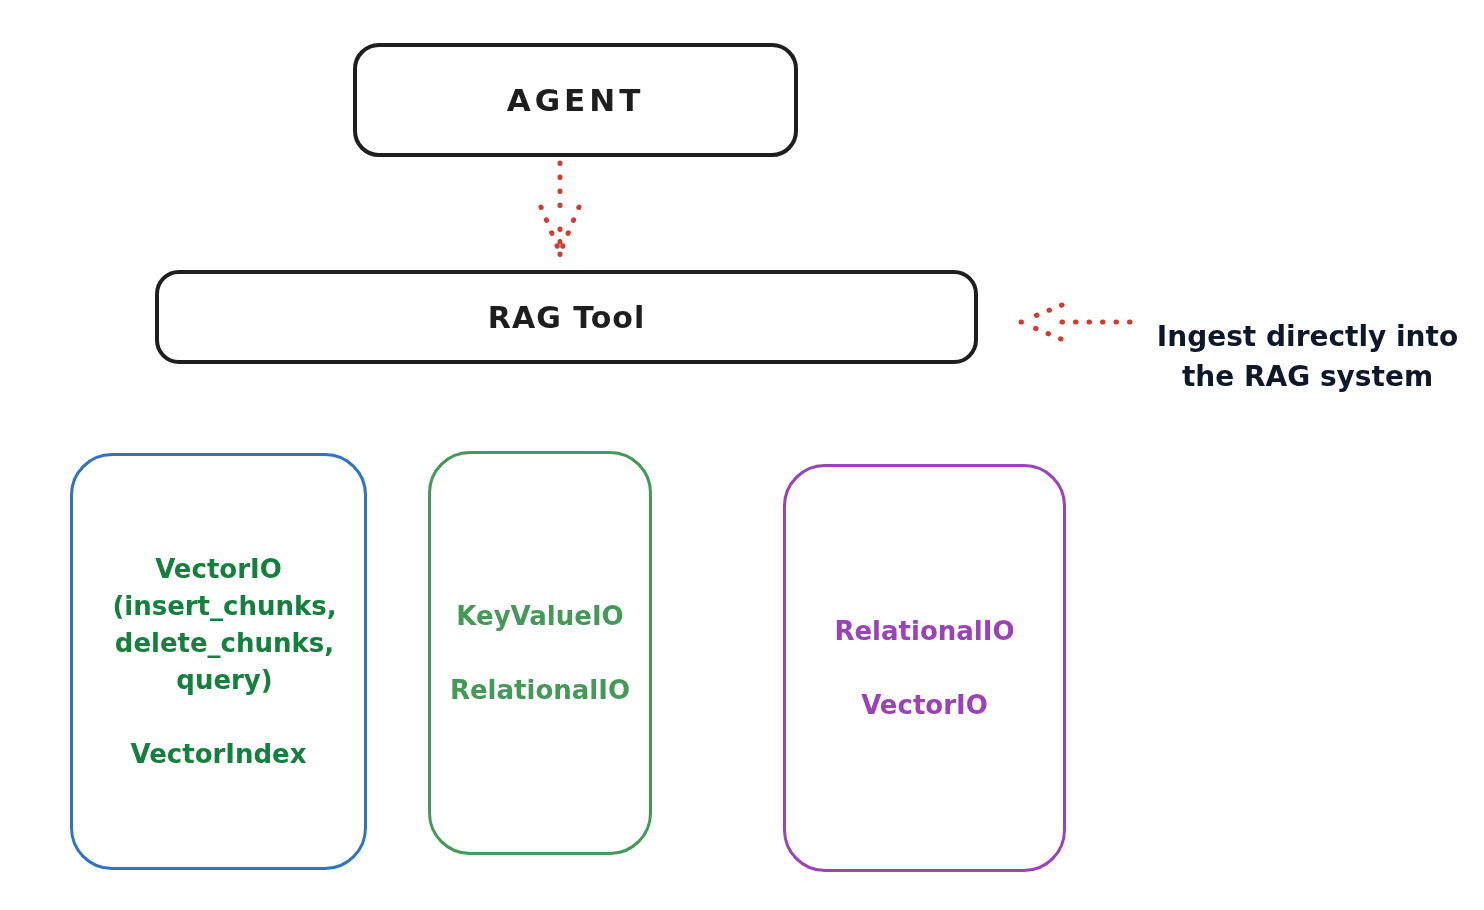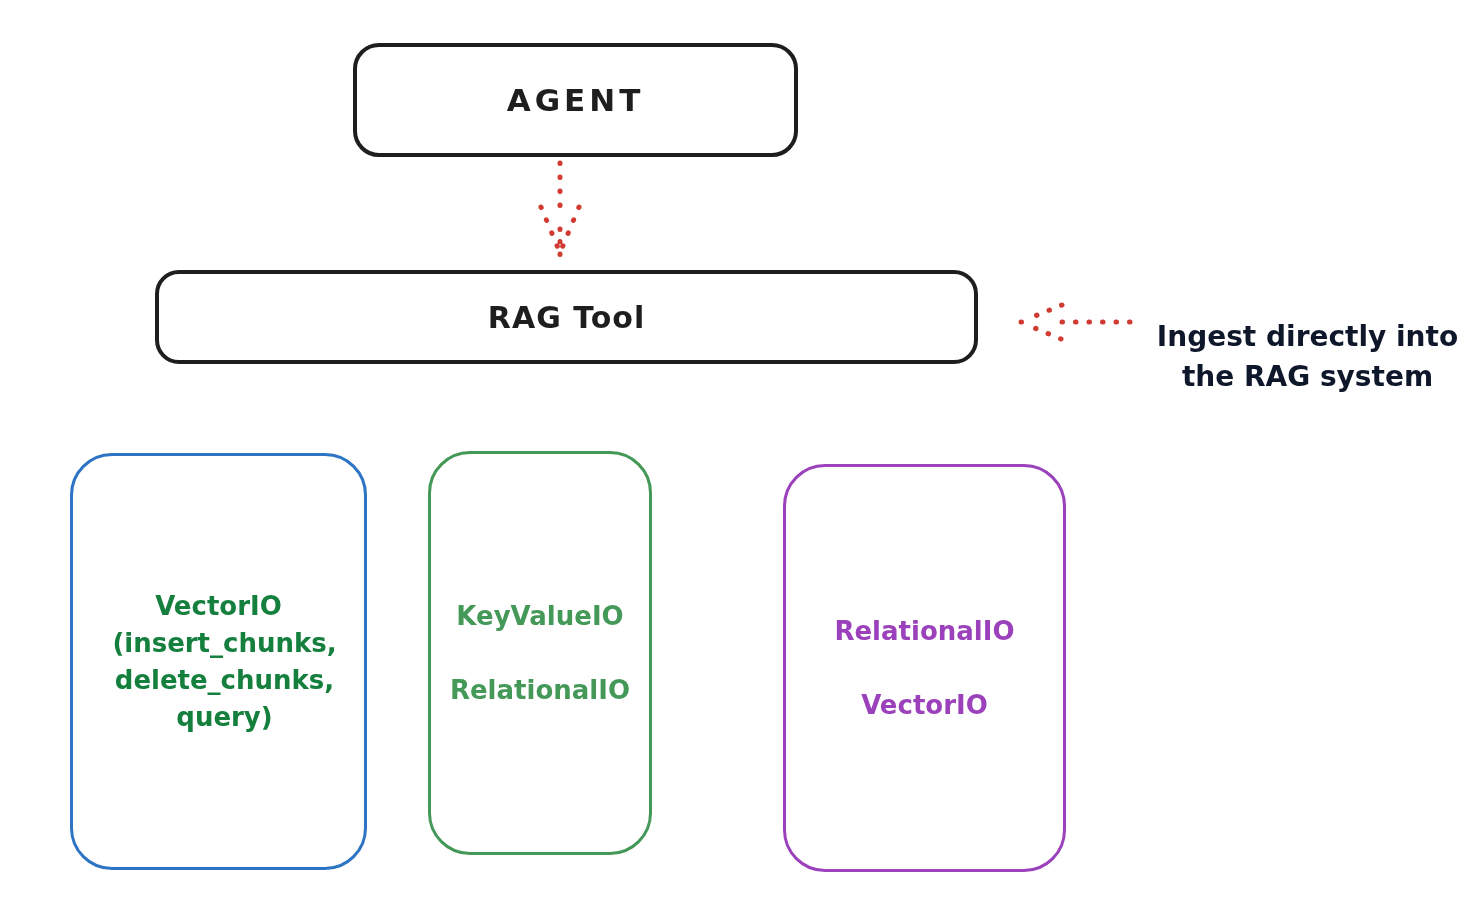--- a/index.html
+++ b/index.html
@@ -107,20 +107,21 @@
   <div class="annotation" style="color: #0f172a; margin-top: 35px;">
     <div>Ingest directly into</div>
     <div>the RAG system</div>
   </div>
 
   <div class="store-box" id="store-vector" style="border-color: rgb(46, 116, 196); color: #15803d;">
     <div>VectorIO</div>
     <div class="store-params">(insert_chunks,
 delete_chunks,
 query)</div>
+    <div class="store-index">VectorIndex</div>
   </div>
 
   <div class="store-box" id="store-keyvalue" style="border-color: rgb(68, 153, 88); color: rgb(68, 153, 88);">
     <div>KeyValueIO</div>
     <div class="store-index">RelationalIO</div>
   </div>
 
   <div class="store-box" id="store-relational" style="border-color: rgb(154, 65, 187); color: rgb(154, 65, 187);">
     <div>RelationalIO</div>
     <div class="store-index">VectorIO</div>

